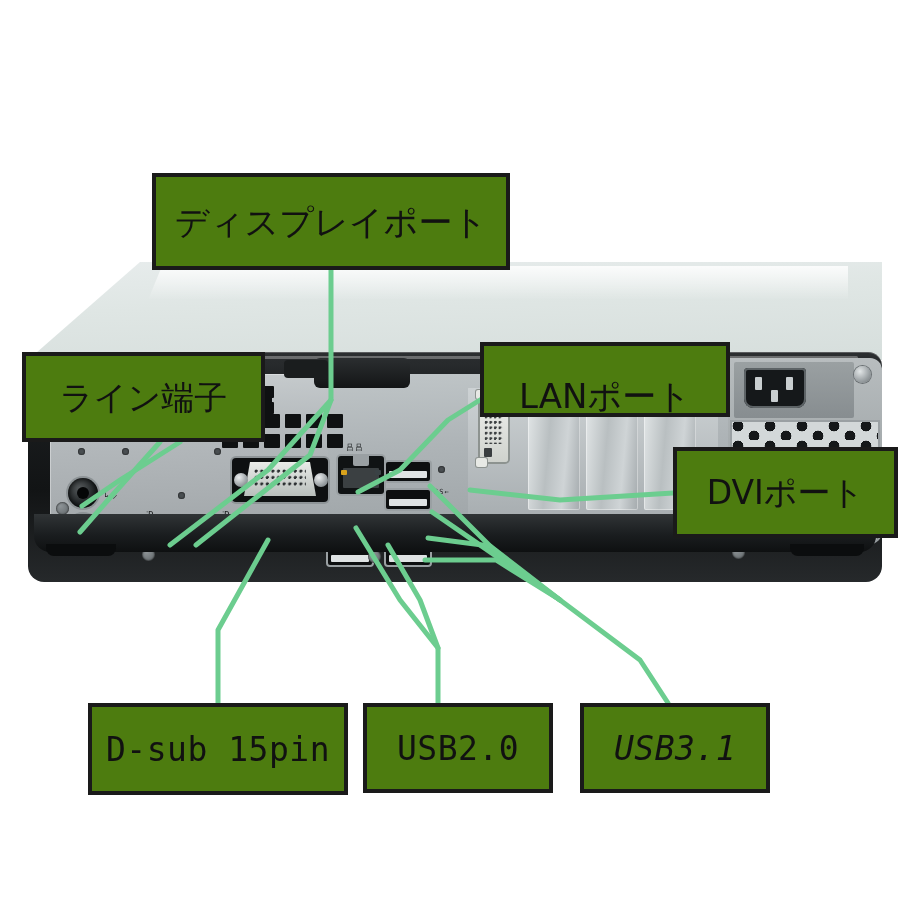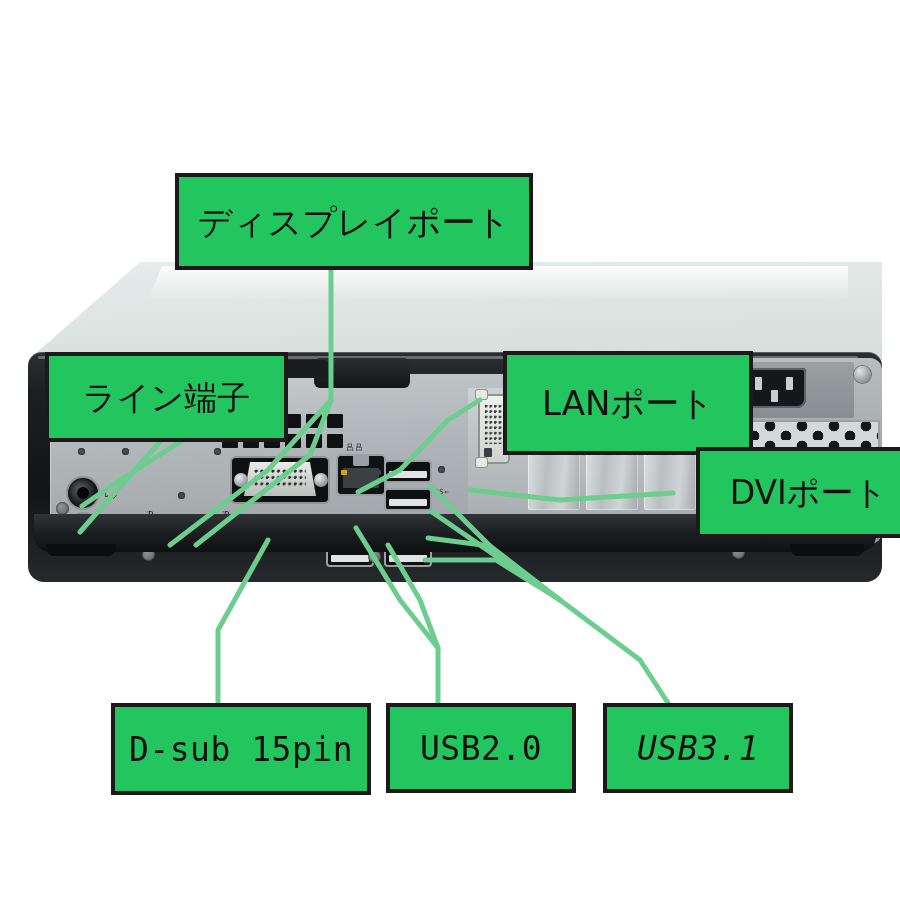--- a/index.html
+++ b/index.html
@@ -128,23 +128,23 @@
   .handle{position:absolute;left:286px;top:96px;width:96px;height:30px;background:linear-gradient(180deg,#2b2e30,#131516);border-radius:6px;}
   .handle2{position:absolute;left:256px;top:98px;width:44px;height:18px;background:#1a1d1e;border-radius:4px;}
   .plateLabel{position:absolute;font-size:11px;letter-spacing:1px;color:#1b1e1f;font-family:"DejaVu Sans Mono","Liberation Mono",monospace;}
   .dpIcon{position:absolute;font-size:9px;color:#1b1e1f;font-family:"DejaVu Sans Mono",monospace;}
   .basePlinth{position:absolute;left:6px;top:252px;width:842px;height:38px;background:linear-gradient(180deg,#303436 0%,#1a1d1f 55%,#0e1011 100%);border-radius:0 0 16px 16px;}
   .footL{position:absolute;left:18px;top:282px;width:70px;height:12px;background:#0b0d0e;border-radius:0 0 8px 8px;}
   .footR{position:absolute;left:762px;top:282px;width:74px;height:12px;background:#0b0d0e;border-radius:0 0 8px 8px;}
 
   
   .callout{
-    position:absolute;background:#22c55e;border:4px solid #1a1a1a;
+    position:absolute;background:#4d7c0f;border:4px solid #1a1a1a;
     display:flex;align-items:center;justify-content:center;
-    box-sizing:border-box;z-index:30;margin-left:23px;
+    box-sizing:border-box;z-index:30;
   }
   .callout span{
     display:block;color:#111;line-height:1;white-space:nowrap;
   }
   .jp span{font-family:"DejaVu Sans","Liberation Sans",sans-serif;font-weight:400;}
   .mono span{font-family:"DejaVu Sans Mono","Liberation Mono",monospace;font-weight:400;letter-spacing:.5px;}
 
   #leaders{position:absolute;left:0;top:0;width:900px;height:900px;z-index:20;pointer-events:none;}
 </style>
 </head>
@@ -321,21 +321,21 @@
       <polyline points="560,600 490,546 428,538" fill="none" stroke="#6ccd8f" stroke-width="5" stroke-linecap="round" stroke-linejoin="round"></polyline>
       <polyline points="560,600 496,560 425,560" fill="none" stroke="#6ccd8f" stroke-width="5" stroke-linecap="round" stroke-linejoin="round"></polyline>
     </svg>
 
   <div class="callout jp" id="c0" style="left: 152px; top: 173px; width: 358px; height: 97px;">
       <span style="font-size: 34px;">ディスプレイポート</span>
     </div>
   <div class="callout jp" id="c1" style="left: 22px; top: 352px; width: 243px; height: 90px;">
       <span style="font-size: 33px;">ライン端子</span>
     </div>
-  <div class="callout jp" id="c2" style="left: 480px; top: 351px; width: 250px; height: 104px;">
+  <div class="callout jp" id="c2" style="left: 480px; top: 342px; width: 250px; height: 75px; align-items: flex-end;">
       <span style="font-size: 34px;">LANポート</span>
     </div>
   <div class="callout jp" id="c3" style="left: 673px; top: 447px; width: 225px; height: 91px; justify-content: center;">
       <span style="font-size: 33px;">DVIポート</span>
     </div>
   <div class="callout mono" id="c4" style="left: 88px; top: 703px; width: 260px; height: 92px;">
       <span style="font-size: 33px;">D-sub 15pin</span>
     </div>
   <div class="callout mono" id="c5" style="left: 363px; top: 703px; width: 190px; height: 90px;">
       <span style="font-size: 33px;">USB2.0</span>

